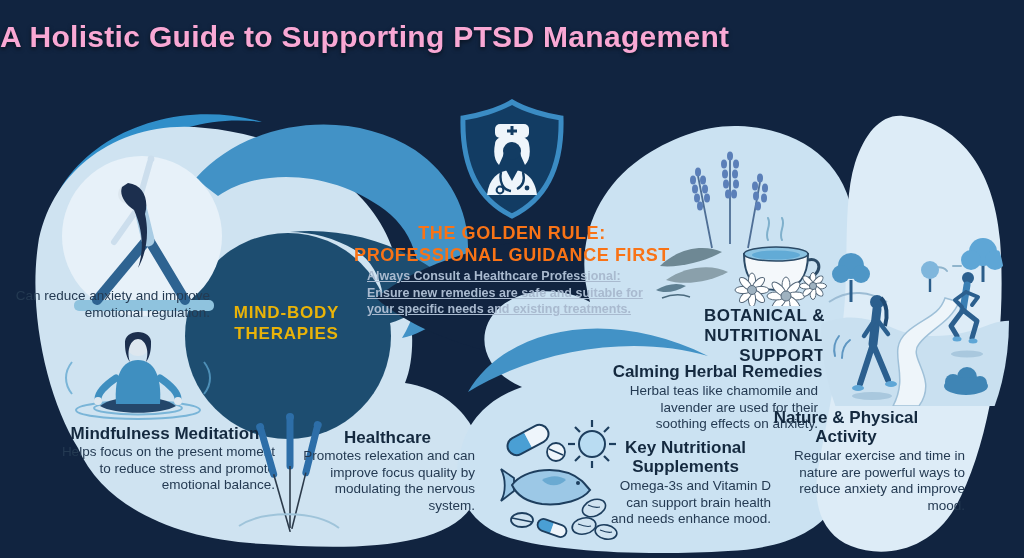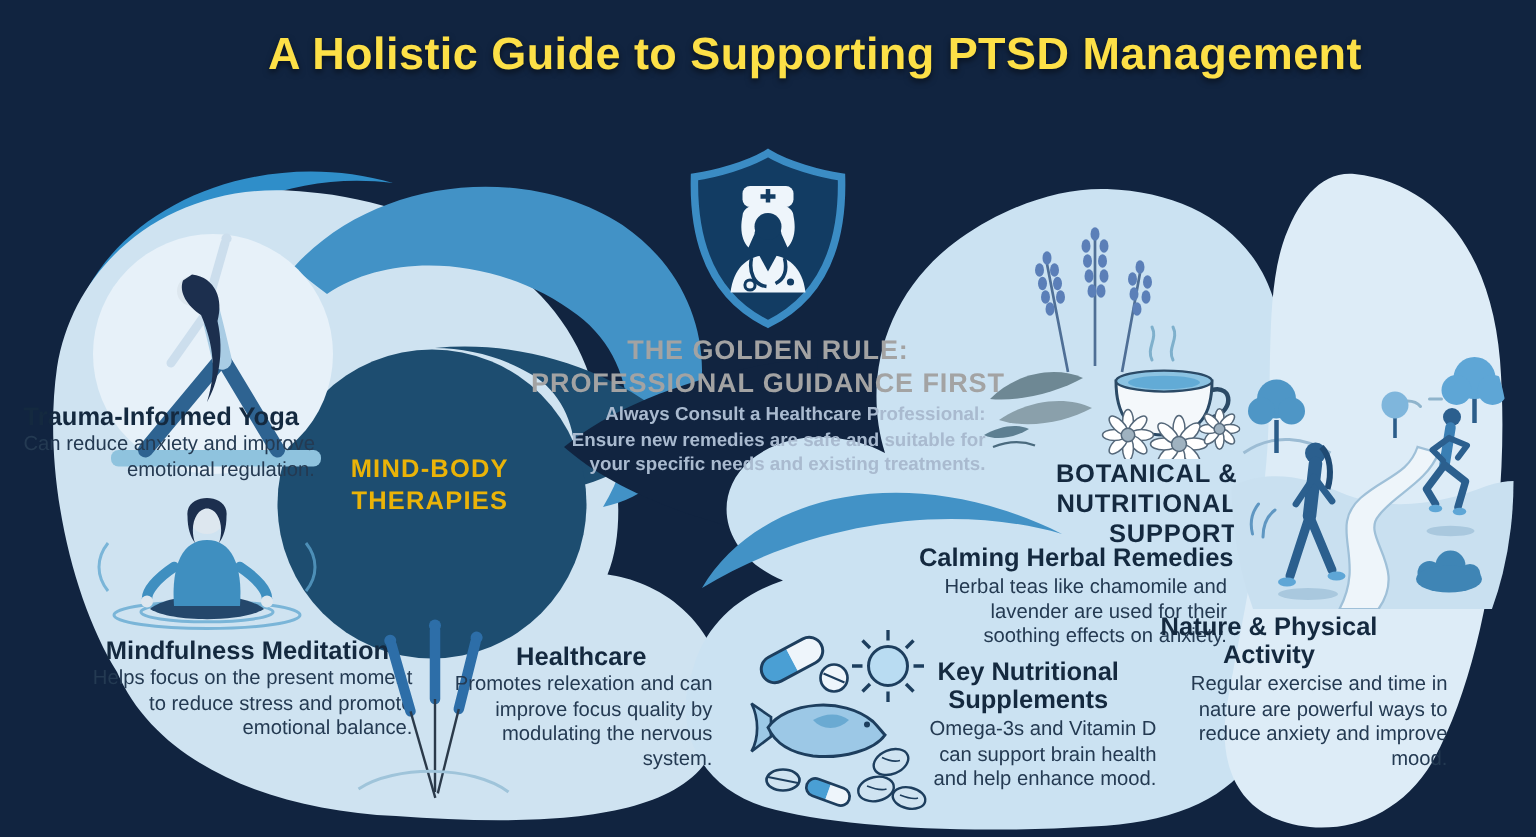--- a/index.html
+++ b/index.html
@@ -2,30 +2,30 @@
 <html><head>
 <meta charset="utf-8">
 <style>
   html,body{margin:0;padding:0;background:#0b1830;}
   .stage{
     position:relative;width:1024px;height:558px;overflow:hidden;
     background:#112440;font-family:"Liberation Sans",sans-serif;
   }
   .abs{position:absolute;}
   .main-title{
-    left:0;top:20px;width:908px;text-align:right;
-    font-size:30px;font-weight:bold;color:#fde047;letter-spacing:.3px;
+    left:0;top:20px;width:908px;text-align:left;
+    font-size:30px;font-weight:bold;color:#f9a8d4;letter-spacing:.3px;
     text-shadow:0 2px 4px rgba(0,0,0,.55);
   }
   .item-title{font-weight:bold;font-size:17px;color:#14293f;text-align:center;line-height:1.12;}
   .item-body{font-size:13.5px;color:#243a52;text-align:right;line-height:1.24;}
   .caps-dark{font-weight:bold;font-size:17px;color:#14293f;text-align:right;line-height:1.18;letter-spacing:.5px;}
   .caps-light{font-weight:bold;font-size:17px;color:#eab308;text-align:center;line-height:1.22;letter-spacing:.8px;}
-  .g-head{font-size:18px;font-weight:bold;color:#a3a3a3;text-align:center;line-height:1.25;letter-spacing:.6px;}
-  .g-body{font-size:12.5px;font-weight:bold;color:#a9bacf;text-align:right;line-height:1.32;}
+  .g-head{font-size:18px;font-weight:bold;color:#f97316;text-align:center;line-height:1.25;letter-spacing:.6px;}
+  .g-body{font-size:12.5px;font-weight:bold;color:#a9bacf;text-align:left;line-height:1.32;text-decoration:underline;}
   svg{display:block;}
 </style>
 </head>
 <body>
 
 <div class="stage">
 
   <svg class="abs" style="left:0;top:0" width="1024" height="558" viewBox="0 0 1024 558">
     <rect width="1024" height="558" fill="#112440"></rect>
 
@@ -112,21 +112,20 @@
     <rect x="22" y="152" width="140" height="11" rx="5" fill="#8fc3de"></rect>
     <path d="M 95,92 L 45,152" stroke="#2e6391" stroke-width="10" stroke-linecap="round"></path>
     <path d="M 97,92 L 133,152" stroke="#2e6391" stroke-width="10" stroke-linecap="round"></path>
     <path d="M 96,92 C 92,75 89,62 86,52" stroke="#a9cce4" stroke-width="13" stroke-linecap="round" fill="none"></path>
     <path d="M 86,56 L 98,14" stroke="#ccdeed" stroke-width="6" stroke-linecap="round"></path>
     <circle cx="99" cy="11" r="3.4" fill="#ccdeed"></circle>
     <path d="M 86,60 L 62,94" stroke="#ccdeed" stroke-width="6" stroke-linecap="round"></path>
     <circle cx="76" cy="46" r="10" fill="#dde7ef"></circle>
     <path d="M 76,35 C 92,37 97,52 93,66 C 98,88 93,108 86,120 C 94,96 88,76 82,62 C 73,56 67,47 70,39 Z" fill="#1c2f4e"></path>
   </svg>
-  <div class="abs item-title" style="left:5px;top:268px;width:205px">Trauma-Informed Yoga</div>
   <div class="abs item-body" style="left:5px;top:288px;width:205px">Can reduce anxiety and improve emotional regulation.</div>
 
   <div class="abs caps-light" style="left:204px;top:303px;width:165px">MIND-BODY THERAPIES</div>
 
   <svg class="abs" style="left:58px;top:320px" width="160" height="105" viewBox="0 0 160 105">
     <ellipse cx="80" cy="90" rx="62" ry="9" fill="none" stroke="#5ea6cf" stroke-width="2" opacity=".75"></ellipse>
     <ellipse cx="80" cy="88" rx="44" ry="6.5" fill="none" stroke="#5ea6cf" stroke-width="2" opacity=".75"></ellipse>
     <path d="M 14,42 C 6,52 6,64 14,74 M 146,42 C 154,52 154,64 146,74" fill="none" stroke="#5ea6cf" stroke-width="2" opacity=".75"></path>
     <path d="M 58,58 C 46,66 40,74 40,79" stroke="#3f8fc0" stroke-width="7" fill="none" stroke-linecap="round"></path>
     <path d="M 102,58 C 114,66 120,74 120,79" stroke="#3f8fc0" stroke-width="7" fill="none" stroke-linecap="round"></path>
@@ -280,21 +279,21 @@
     </g>
     <g fill="#cfe3f1" stroke="#1d3e5e" stroke-width="1.6">
       <ellipse cx="96" cy="100" rx="12" ry="8" transform="rotate(-22 96 100)"></ellipse>
       <ellipse cx="86" cy="118" rx="12" ry="8" transform="rotate(-12 86 118)"></ellipse>
       <ellipse cx="108" cy="124" rx="11" ry="7" transform="rotate(12 108 124)"></ellipse>
       <path d="M 90,97 C 94,99 98,100 102,99 M 80,116 C 85,118 90,119 93,118 M 102,122 C 107,124 111,125 114,124" fill="none" stroke-width="1.1"></path>
     </g>
   </svg>
 
   <div class="abs item-title" style="left:593px;top:438px;width:185px">Key Nutritional Supplements</div>
-  <div class="abs item-body" style="left:601px;top:478px;width:170px">Omega-3s and Vitamin D can support brain health and help enhance mood.</div>
+  <div class="abs item-body" style="left:601px;top:478px;width:170px">Omega-3s and Vitamin D can support brain health and needs enhance mood.</div>
 
   <svg class="abs" style="left:815px;top:236px" width="205" height="170" viewBox="0 0 205 170">
     <defs>
       <clipPath id="natClip">
           <ellipse cx="100" cy="85" rx="94" ry="160"></ellipse>
         </clipPath>
     </defs>
     <g clip-path="url(#natClip)">
       <path d="M 14,66 C 34,52 56,56 72,66" fill="none" stroke="#9cbcd4" stroke-width="2"></path>
       <path d="M 112,36 C 118,30 128,30 132,35 M 138,30 L 146,30" fill="none" stroke="#8fb4cc" stroke-width="2" stroke-linecap="round"></path>

